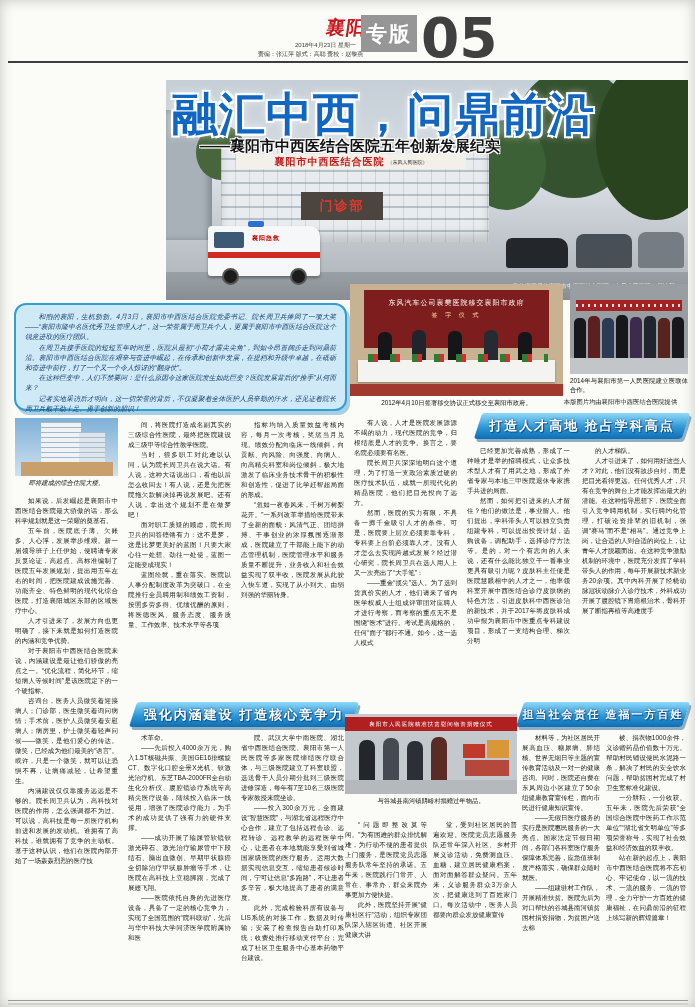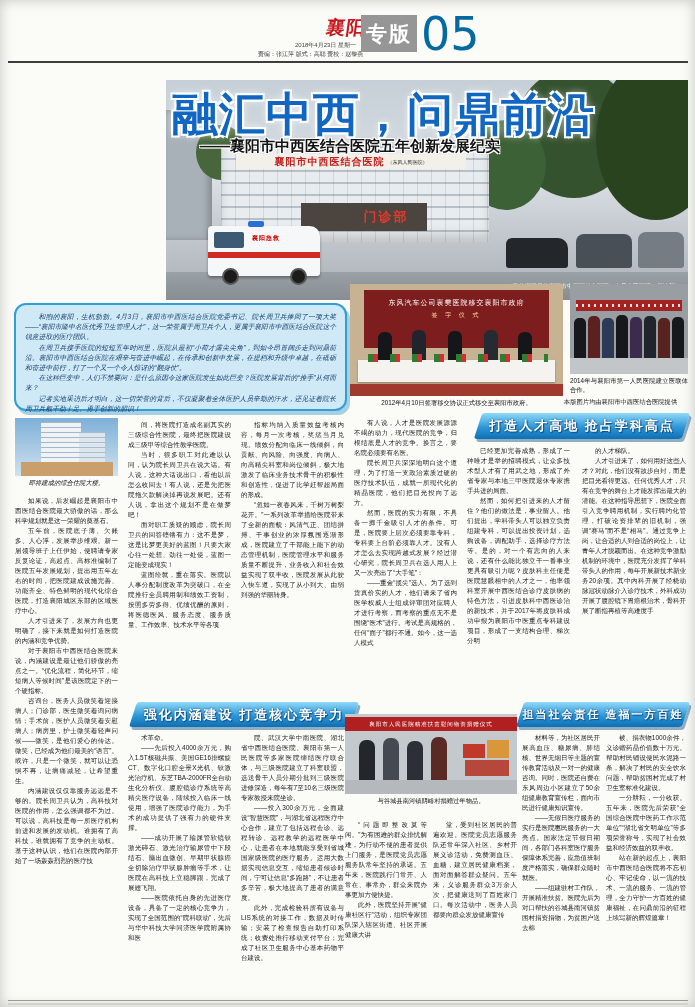--- a/index.html
+++ b/index.html
@@ -6,21 +6,21 @@
   #page{position:relative;width:695px;height:1007px;margin:0 auto;background:#fbfbf7;
         overflow:hidden;font-family:"Liberation Sans",sans-serif;
         box-shadow:inset 0 0 14px rgba(0,0,0,.22);}
   .abs{position:absolute;}
   
   .masthead{color:#c9191f;font-family:"DejaVu Serif",serif;font-weight:bold;
             font-size:19px;letter-spacing:1px;transform:skewX(-8deg);}
   .hsmall{font-size:6px;color:#444;white-space:nowrap;}
   .edition-box{background:#969696;color:#fff;font-weight:bold;font-size:21px;
                display:flex;align-items:center;justify-content:center;letter-spacing:2px;}
-  .page-num{font-family:"DejaVu Sans",sans-serif;font-weight:normal;font-size:46px;color:#0369a1;line-height:1;}
+  .page-num{font-family:"DejaVu Sans",sans-serif;font-weight:bold;font-size:55px;color:#404040;line-height:1;}
   .rule{background:#3d3d3d;}
   
   .headline{font-weight:bold;font-size:46px;letter-spacing:1px;color:#1166c2;white-space:nowrap;
             text-shadow:-2px -2px 0 #fff,2px -2px 0 #fff,-2px 2px 0 #fff,2px 2px 0 #fff,0 0 9px #fff;}
   .subhead{font-weight:bold;font-size:15px;color:#131313;
            text-shadow:-1px -1px 0 #fff,1px -1px 0 #fff,-1px 1px 0 #fff,1px 1px 0 #fff;}
   .byline{font-size:8px;color:#222;text-align:center;letter-spacing:1px;
           text-shadow:0 0 3px #fff,0 0 3px #fff;}
   
   .photo{overflow:hidden;background:#b9c2ca;}
@@ -61,21 +61,21 @@
     <div class="abs" style="left:430px;top:-20px;width:120px;height:160px;border-radius:50%;background:#2a431f;"></div>
     <div class="abs" style="left:300px;top:40px;width:80px;height:90px;border-radius:50%;background:#3d6136;"></div>
     <div class="abs" style="left:30px;top:45px;width:50px;height:55px;border-radius:50%;background:#47663c;"></div>
     <div class="abs" style="left:55px;top:66px;width:268px;height:96px;background:#e9ecee;
          background-image:repeating-linear-gradient(180deg,rgba(90,110,125,.35) 0 2px,transparent 2px 12px),repeating-linear-gradient(90deg,rgba(90,110,125,.18) 0 1px,transparent 1px 14px);
          box-shadow:inset 0 -8px 10px rgba(0,0,0,.15);"></div>
     <div class="abs" style="left:70px;top:74px;width:230px;height:15px;background:#f3f0e9;display:flex;align-items:center;justify-content:center;white-space:nowrap;">
       <span style="font-size:10px;font-weight:bold;color:#c3201f;letter-spacing:1px;">襄阳市中西医结合医院</span>
       <span style="font-size:5px;color:#333;margin-left:3px;">（东风人民医院）</span>
     </div>
-    <div class="abs" style="left:135px;top:123px;width:82px;height:28px;background:#4c443e;display:flex;align-items:center;justify-content:center;padding-left:44px;">
+    <div class="abs" style="left:135px;top:112px;width:82px;height:28px;background:#4c443e;display:flex;align-items:center;justify-content:center;">
       <span style="font-size:13px;font-weight:bold;color:#e03a2e;letter-spacing:2px;">门诊部</span>
     </div>
     <div class="abs" style="left:0;top:192px;width:522px;height:28px;background:linear-gradient(180deg,#9aa1a6,#878d92);"></div>
     <div class="abs" style="left:42px;top:146px;width:112px;height:50px;background:#f6f7f8;border-radius:4px 10px 3px 3px;box-shadow:0 2px 3px rgba(0,0,0,.35);">
       <div class="abs" style="left:6px;top:6px;width:30px;height:16px;background:#3d5a74;border-radius:2px;"></div>
       <div class="abs" style="left:0;top:26px;width:112px;height:6px;background:#cf2b24;"></div>
       <div class="abs" style="left:44px;top:8px;font-size:6px;color:#c00;font-weight:bold;letter-spacing:1px;">襄阳急救</div>
       <div class="abs" style="left:14px;top:42px;width:13px;height:13px;border-radius:50%;background:#1c1c1c;border:2px solid #555;"></div>
       <div class="abs" style="left:82px;top:42px;width:13px;height:13px;border-radius:50%;background:#1c1c1c;border:2px solid #555;"></div>
       <div class="abs" style="left:40px;top:-5px;width:16px;height:6px;background:#2b6fd4;border-radius:2px;"></div>

